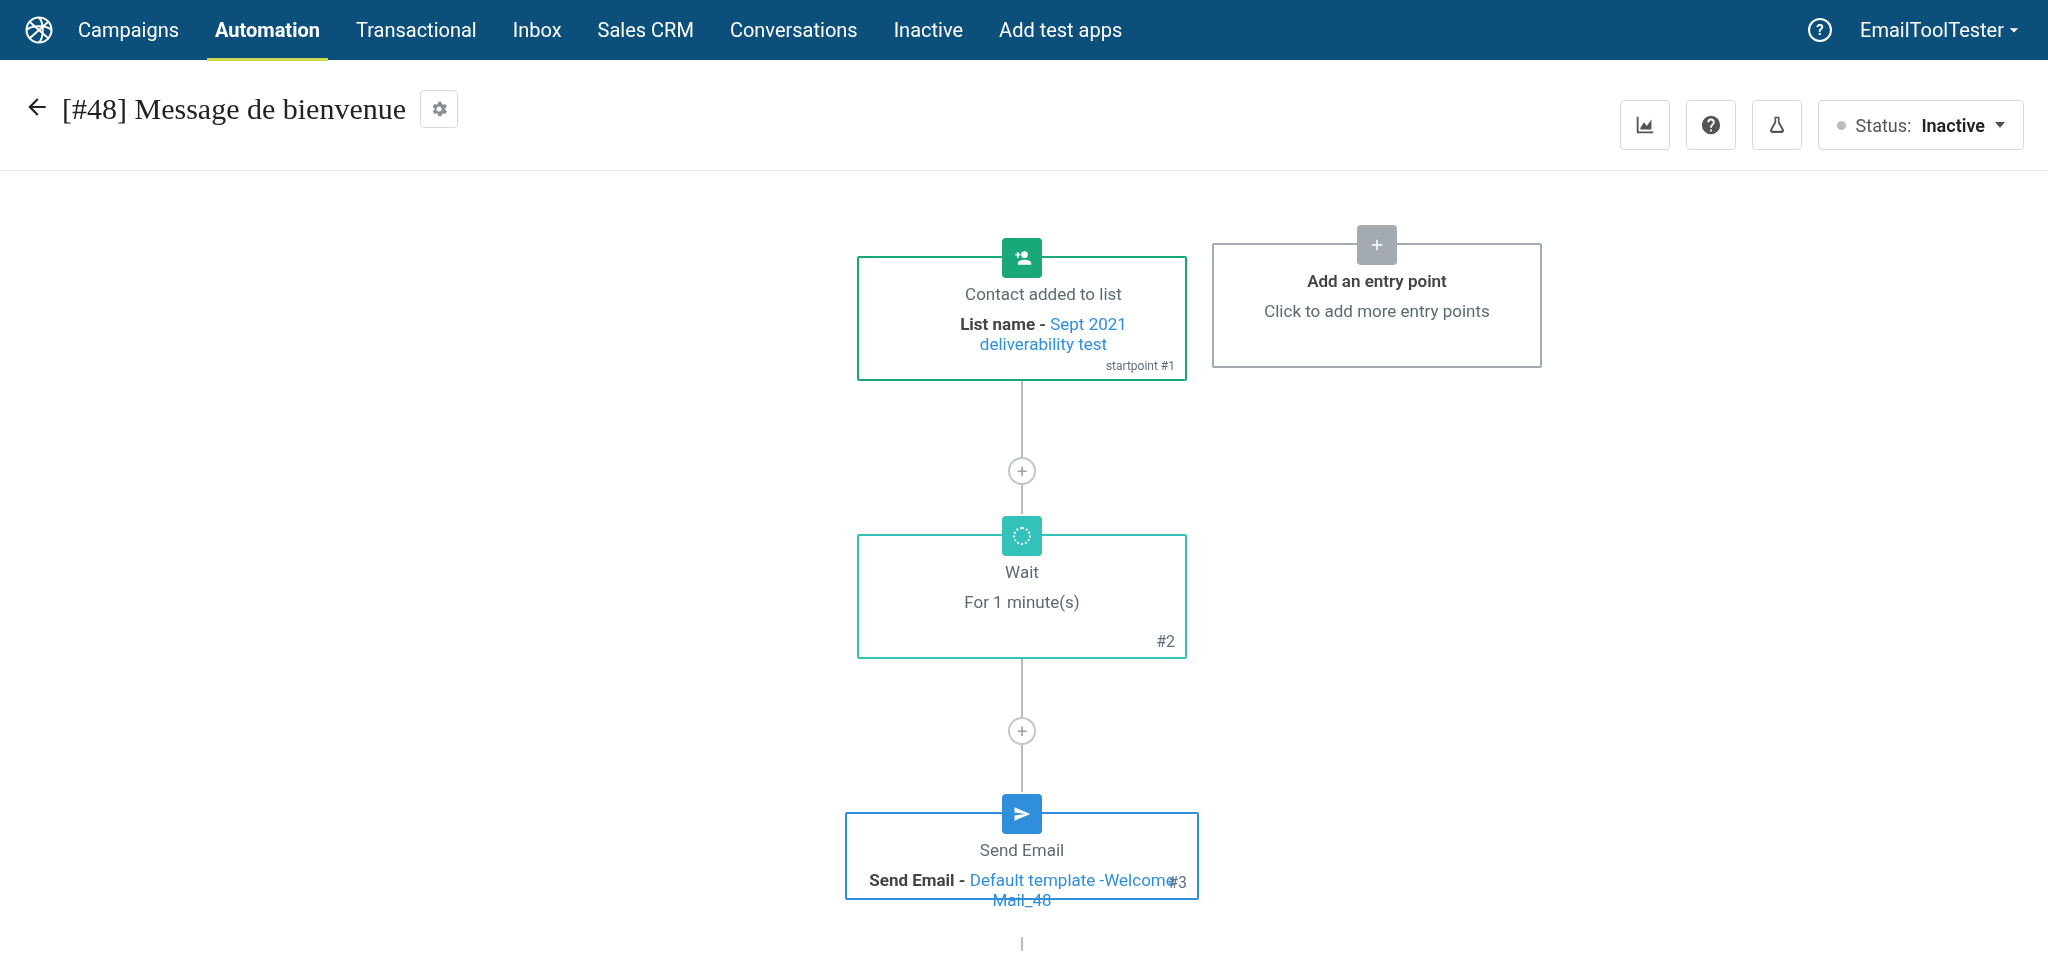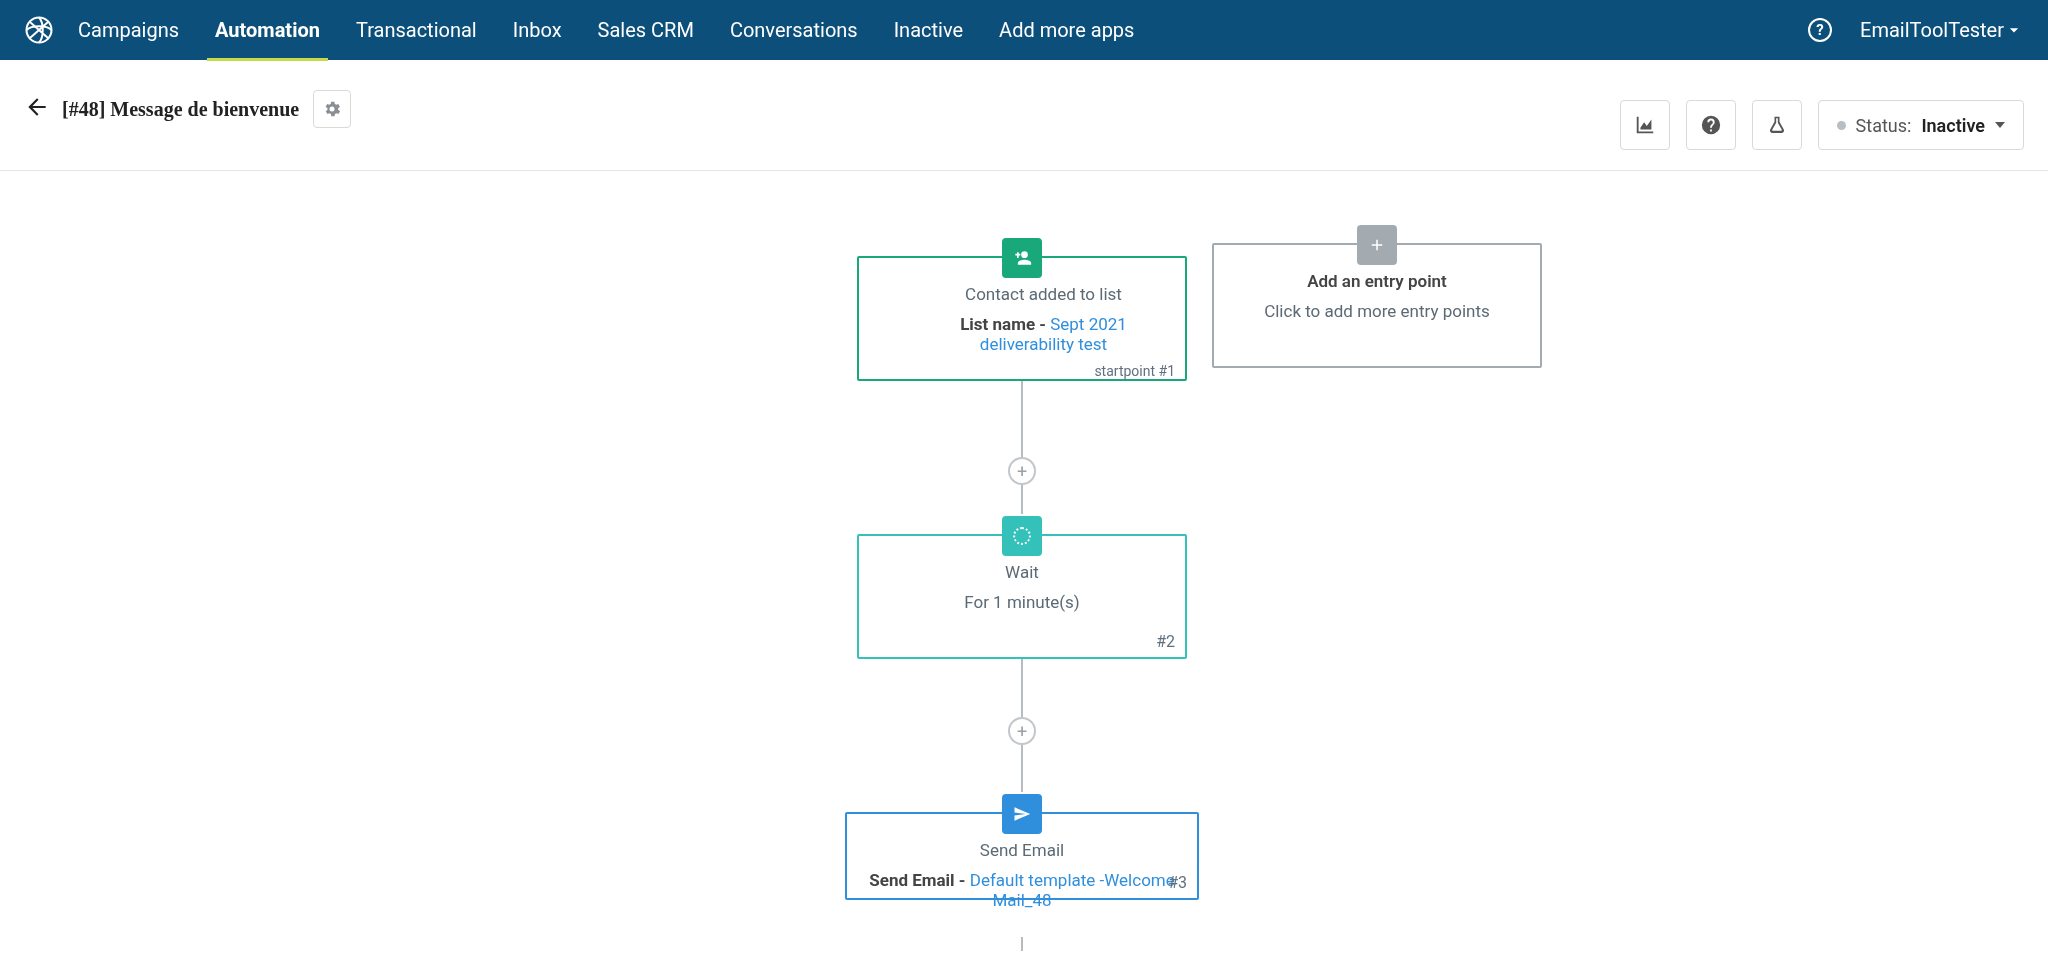--- a/index.html
+++ b/index.html
@@ -43,21 +43,21 @@
   .account { font-size: 20px; display:flex; align-items:center; cursor:pointer; }
 
   
   .page-header {
     display:flex; align-items:flex-start; padding: 30px 24px 20px 24px;
     border-bottom: 1px solid #e6e6e6;
   }
   .back-arrow { font-size: 28px; color:#222; margin-right: 12px; margin-top:4px; cursor:pointer; }
   .title-block { display:flex; flex-direction:column; gap:12px; }
   .title-row { display:flex; align-items:center; gap:14px; }
-  .page-title { font-family: Georgia, "Times New Roman", serif; font-size: 20px; color:#222; font-weight:700; }
+  .page-title { font-family: Georgia, "Times New Roman", serif; font-size: 30px; color:#222; font-weight:400; }
   .gear-btn {
     width:38px; height:38px; border:1px solid #d9d9d9; border-radius:4px;
     display:flex; align-items:center; justify-content:center; color:#888; cursor:pointer;
     background:#fff;
   }
   .last-saved { color:#8a8f94; font-size:18px; }
   .header-spacer { flex:1; }
   .header-actions { display:flex; gap:16px; align-items:center; margin-top:10px; }
   .icon-btn {
     width:50px; height:50px; border:1px solid #d9d9d9; border-radius:4px;
@@ -103,21 +103,21 @@
   .node-green  { border-color:#18a87a; }
   .badge-green { background:#18a87a; }
   .node-grey   { border-color:#a3aab0; }
   .badge-grey  { background:#a3aab0; }
   .node-teal   { border-color:#33c1ba; }
   .badge-teal  { background:#33c1ba; }
   .node-blue   { border-color:#2f8fdd; }
   .badge-blue  { background:#2f8fdd; }
 
   .start-index {
-    position:absolute; right:10px; bottom:0; font-size:14px; color:#617080;
+    position:absolute; right:10px; bottom:6px; font-size:12px; color:#617080;
   }
 
   .connector {
     position:absolute; left:50%; transform:translateX(-50%);
     width:2px; background:#b7bcc1;
   }
   .plus-node {
     position:absolute; left:50%; transform:translate(-50%,-50%);
     width:28px; height:28px; border-radius:50%; border:2px solid #c2c7cb; background:#fff;
     display:flex; align-items:center; justify-content:center; color:#9aa1a7; font-size:18px; cursor:pointer;
@@ -140,21 +140,21 @@
     </svg>
   </div>
   <div class="nav-items">
     <div class="nav-item">Campaigns</div>
     <div class="nav-item active">Automation</div>
     <div class="nav-item">Transactional</div>
     <div class="nav-item">Inbox</div>
     <div class="nav-item">Sales CRM</div>
     <div class="nav-item">Conversations</div>
     <div class="nav-item">Inactive</div>
-    <div class="nav-item">Add more apps</div>
+    <div class="nav-item">Add test apps</div>
   </div>
   <div class="nav-spacer"></div>
   <div class="nav-right">
     <div class="help-circle">?</div>
     <div class="account">
       <span>EmailToolTester</span>
       <svg class="ic" viewBox="0 0 24 24" fill="#fff">
           <path d="M7 10l5 5 5-5z"></path>
         </svg>
     </div>

